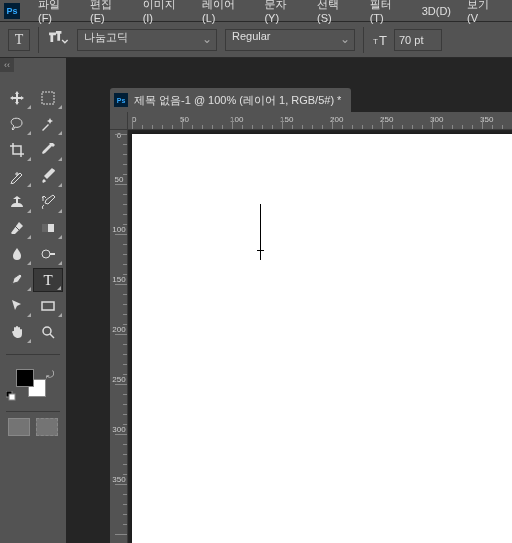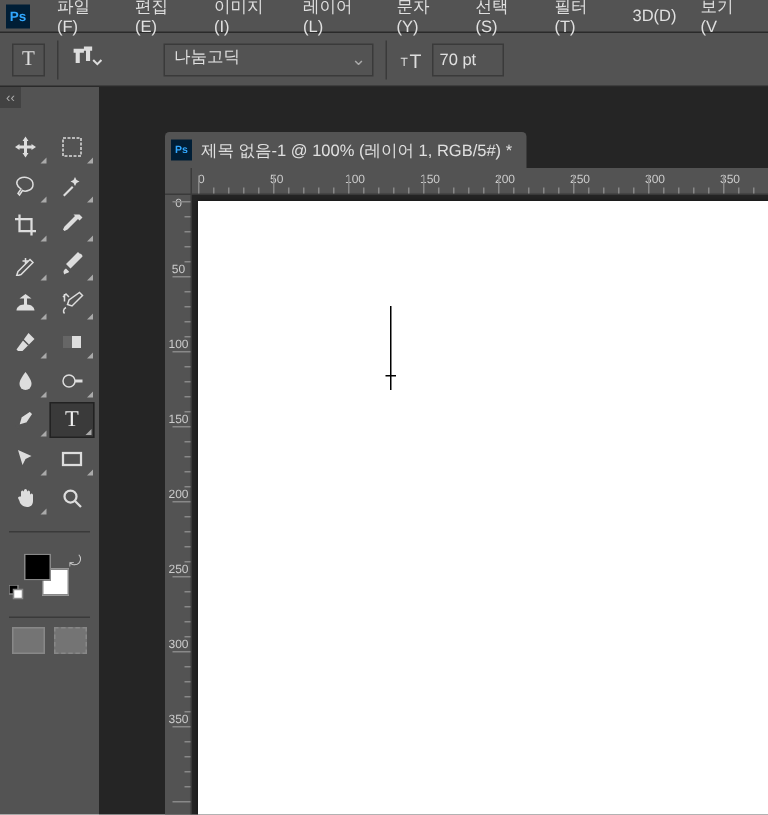--- a/index.html
+++ b/index.html
@@ -7,21 +7,21 @@
 
 .menubar { background: #535353; height: 22px; display: flex; align-items: center; padding: 0 4px; border-bottom: 1px solid #2a2a2a; }
 .ps-logo { width: 16px; height: 16px; background: #001e36; display: flex; align-items: center; justify-content: center; color: #31a8ff; font-size: 9px; font-weight: bold; margin-right: 10px; }
 .menu-item { color: #e0e0e0; font-size: 11px; padding: 0 8px; cursor: pointer; }
 
 .optbar { background: #535353; height: 36px; display: flex; align-items: center; padding: 0 8px; border-bottom: 1px solid #2a2a2a; gap: 8px; }
 .opt-tool { width: 22px; height: 22px; border: 1px solid #3a3a3a; display: flex; align-items: center; justify-content: center; color: #ddd; font-size: 14px; font-family: serif; }
 .opt-orient { width: 22px; height: 22px; display: flex; align-items: center; justify-content: center; color: #ddd; }
 .opt-sep { width: 1px; height: 26px; background: #3a3a3a; }
 .opt-select { background: #535353; border: 1px solid #3a3a3a; color: #e0e0e0; font-size: 11px; height: 22px; padding: 0 20px 0 6px; position: relative; }
-.font-family { width: 140px; margin-left: 32px; }
+.font-family { width: 140px; }
 .font-style { width: 130px; }
 .opt-select::after { content: "⌄"; position: absolute; right: 4px; top: 2px; color: #aaa; font-size: 12px; }
 .opt-size { display: flex; align-items: center; gap: 4px; }
 .opt-size-input { background: #535353; border: 1px solid #3a3a3a; color: #e0e0e0; font-size: 11px; height: 22px; width: 48px; padding: 0 4px; display: flex; align-items: center; }
 
 .collapse-strip { position: absolute; left: 0; top: 58px; width: 14px; height: 14px; background: #424242; color: #aaa; font-size: 9px; display: flex; align-items: center; justify-content: center; }
 
 .toolbox { position: absolute; left: 0; top: 82px; width: 66px; background: #535353; padding: 4px 2px; }
 .tool-grid { display: grid; grid-template-columns: 1fr 1fr; gap: 2px 0; }
 .tool { width: 30px; height: 24px; display: flex; align-items: center; justify-content: center; color: #d0d0d0; position: relative; cursor: pointer; }
@@ -78,20 +78,23 @@
 <div class="optbar">
   <div class="opt-tool">T</div>
   <div class="opt-sep"></div>
   <div class="opt-orient">
     <svg viewBox="0 0 16 16">
         <path d="M2 3h4v1H4v5H3V4H2z M8 2v6h1V2z M7 2h3v1H7z M11 8l2 2 2-2" stroke="#ddd" fill="none"></path>
       </svg>
   </div>
   <div class="opt-select font-family">
     <span>나눔고딕</span>
+  </div>
+  <div class="opt-select font-style">
+    <span>Regular</span>
   </div>
   <div class="opt-sep"></div>
   <div class="opt-size">
     <svg width="18" height="18" viewBox="0 0 18 18">
         <text x="1" y="13" font-size="8" fill="#ddd">T</text>
         <text x="7" y="14" font-size="13" fill="#ddd">T</text>
       </svg>
     <div class="opt-size-input">
       <span>70 pt</span>
     </div>

